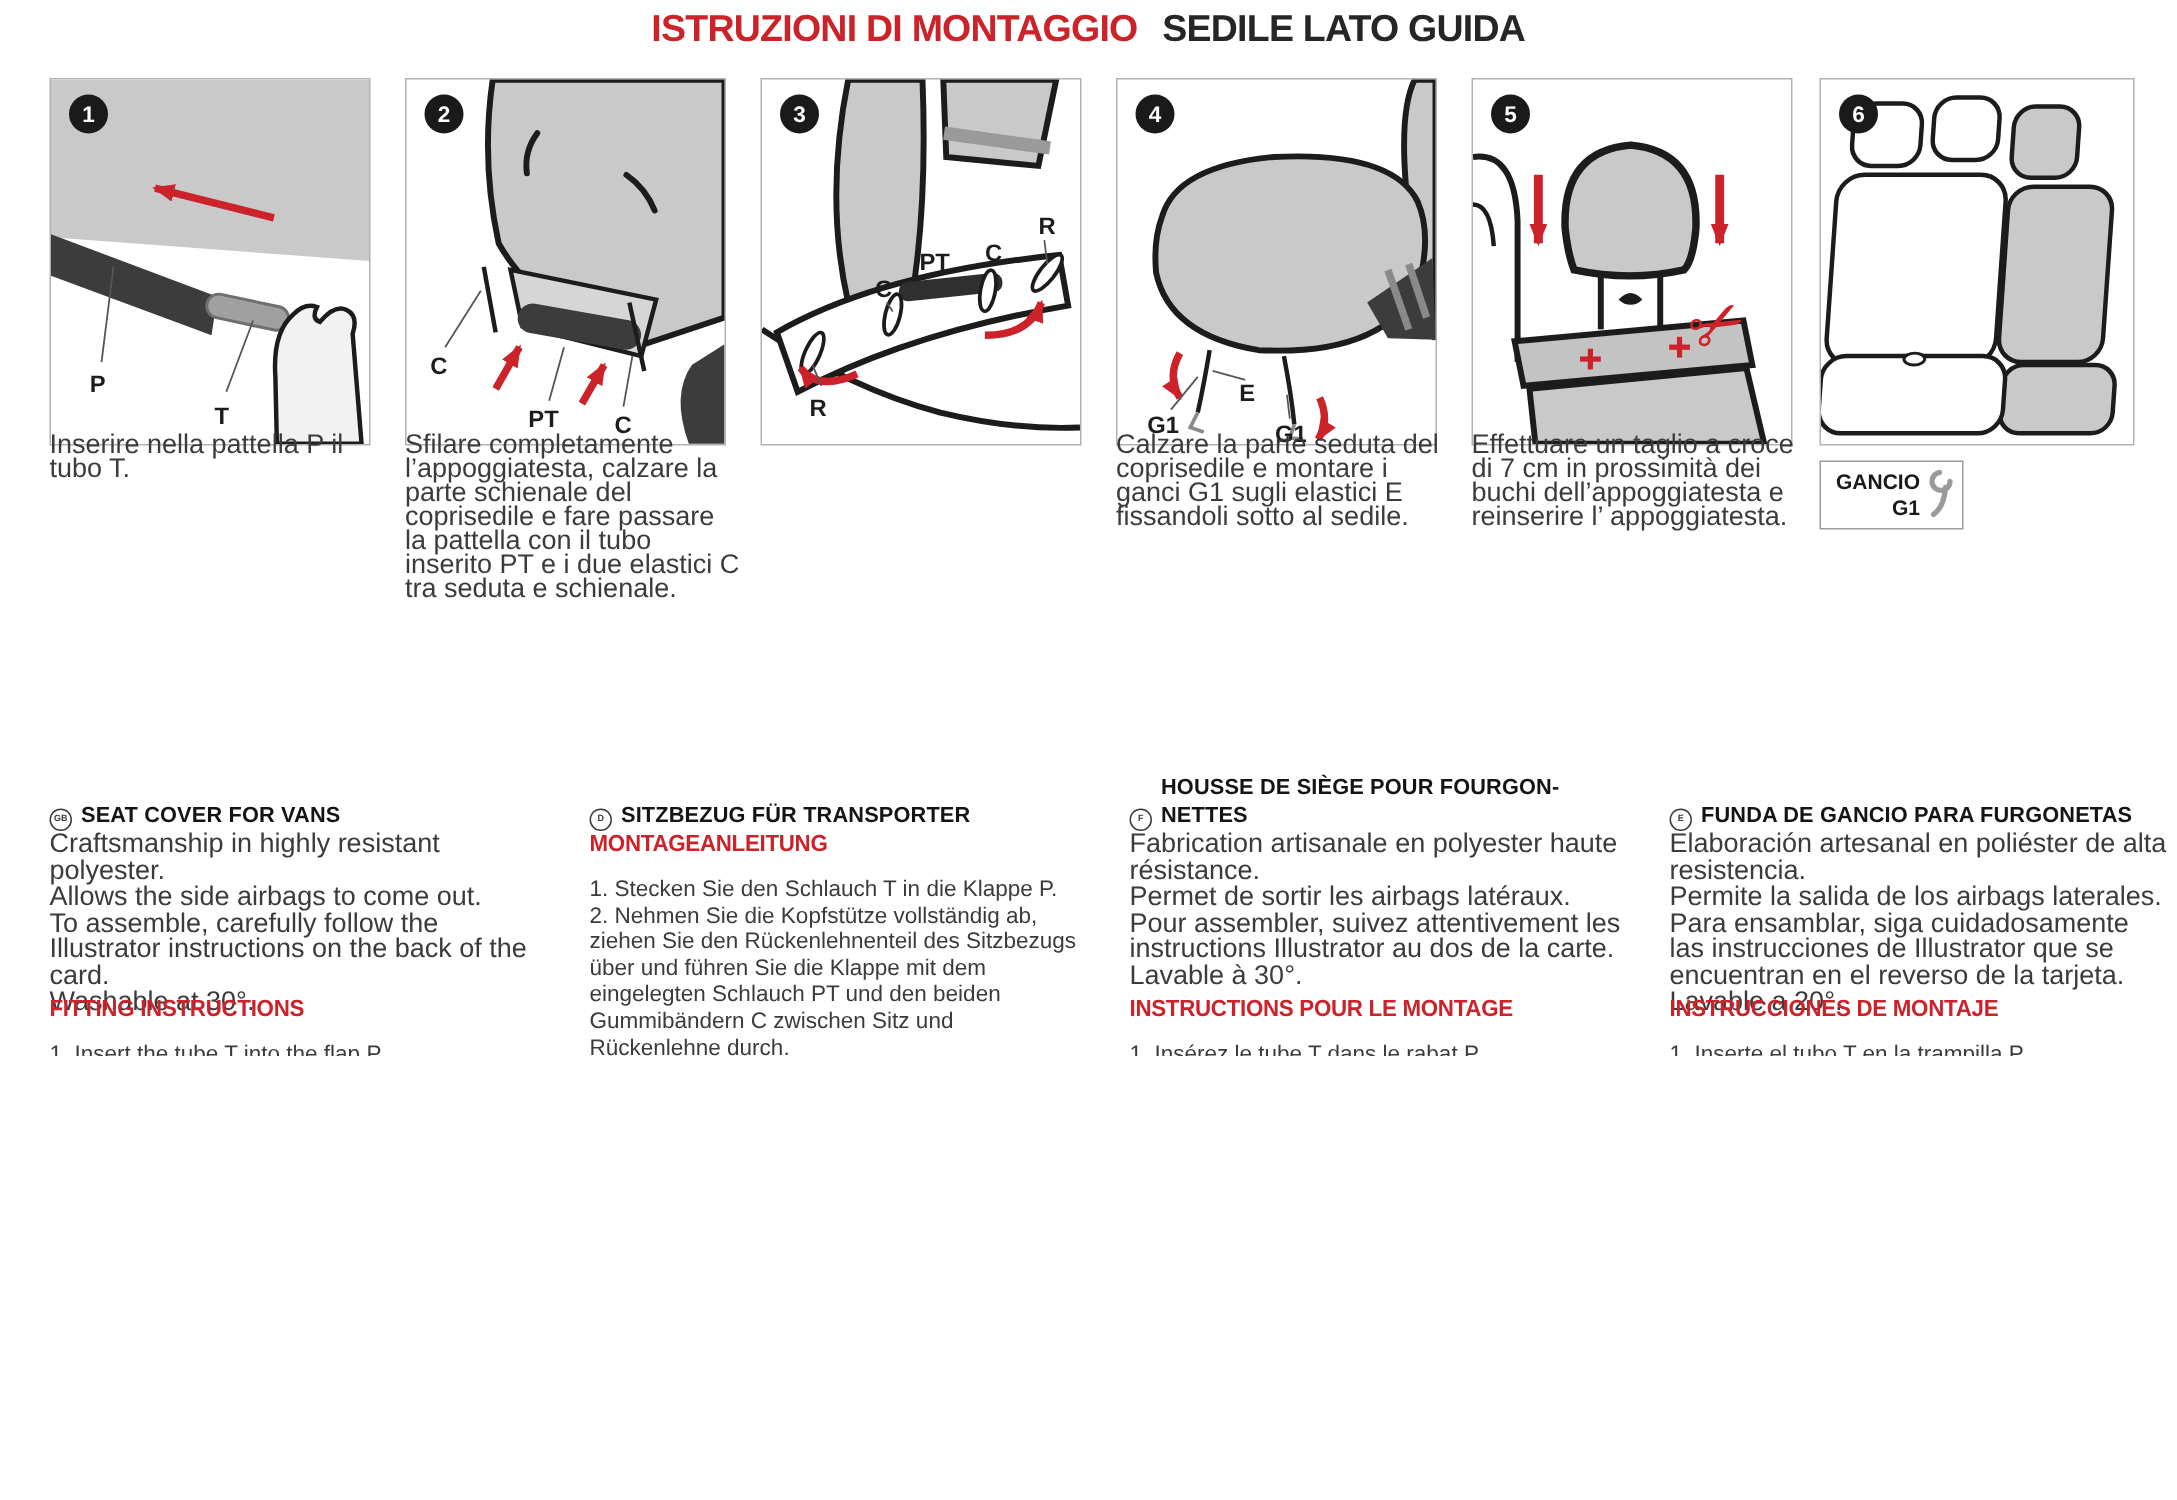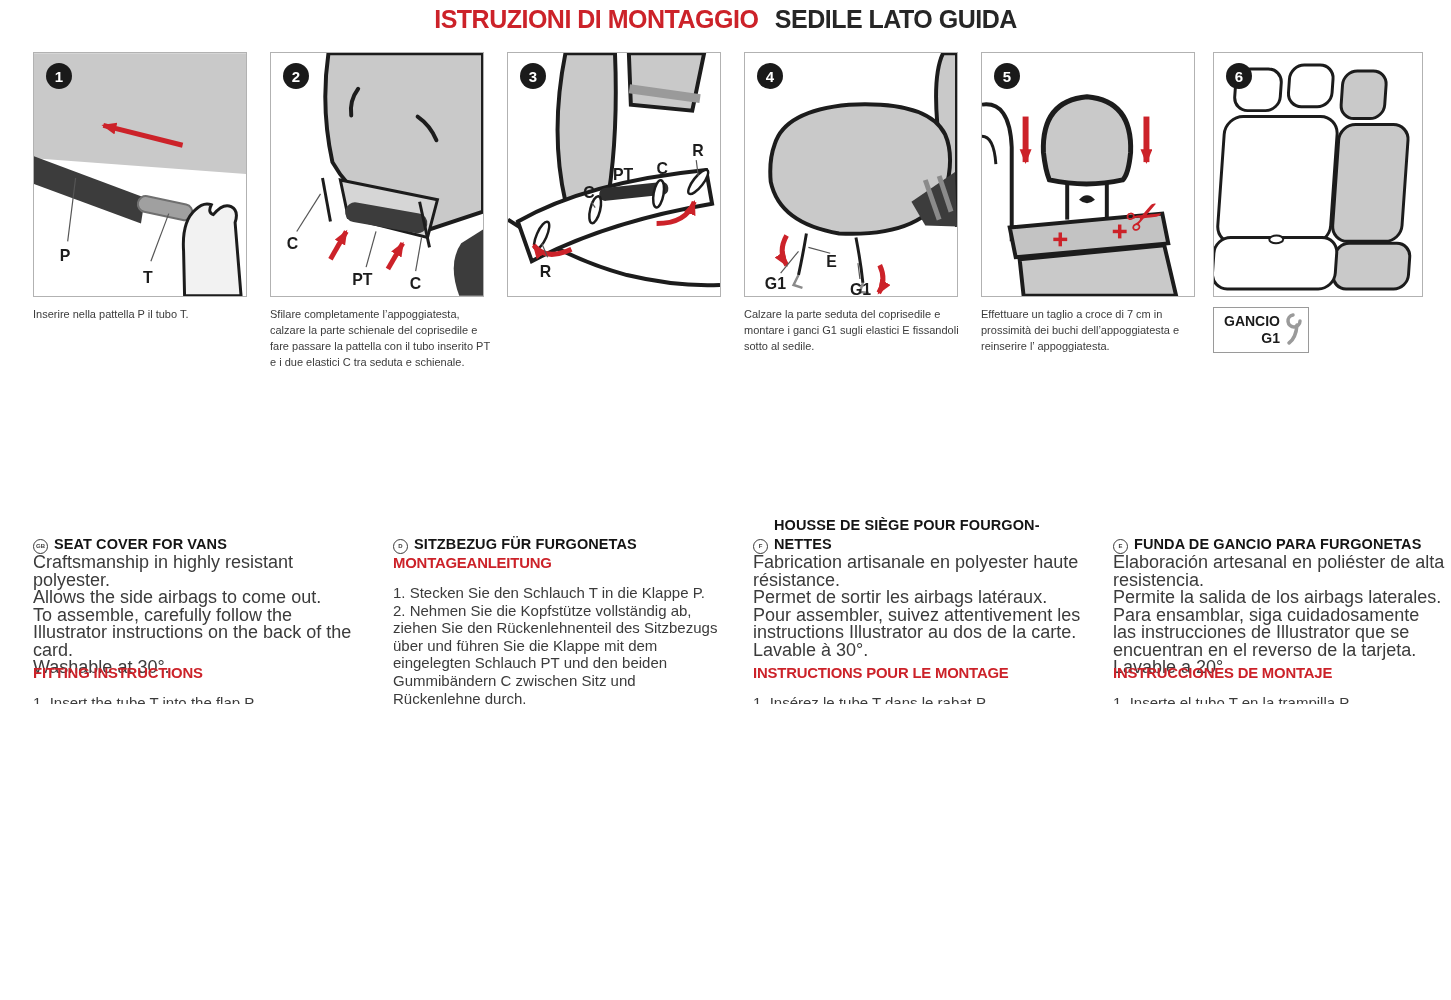--- a/index.html
+++ b/index.html
@@ -11,21 +11,21 @@
     font-size:25px;font-weight:bold;letter-spacing:-0.5px;}
   .t-red{color:#cc2229;}
   .t-dark{color:#262626;margin-left:10px;}
 
   .panel{position:absolute;top:52px;width:214px;height:245px;background:#fff;
     border:1px solid #b2b2b2;box-sizing:border-box;}
   .panel svg{display:block;width:100%;height:100%;}
   .badge{position:absolute;top:10px;left:12px;width:26px;height:26px;border-radius:50%;
     background:#1a1a1a;color:#fff;font-size:15px;font-weight:bold;
     display:flex;align-items:center;justify-content:center;}
-  .caption{position:absolute;top:306px;width:224px;font-size:11px;line-height:16px;color:#3b3b3b;}
+  .caption{position:absolute;top:288px;width:224px;font-size:18px;line-height:16px;color:#3b3b3b;}
 
   .hook-box{position:absolute;left:1213px;top:307px;width:96px;height:46px;
     border:1px solid #9a9a9a;box-sizing:border-box;display:flex;align-items:center;
     justify-content:flex-end;gap:4px;padding:0 4px;}
   .hook-text{text-align:right;font-weight:bold;color:#1a1a1a;font-size:14px;line-height:17px;}
 
   .col{position:absolute;top:512px;width:332px;}
   .col-title{display:flex;gap:6px;align-items:flex-end;min-height:42px;
     font-size:14.5px;line-height:19px;font-weight:bold;color:#141414;letter-spacing:0.1px;}
   .lang-badge{flex:0 0 auto;width:13px;height:13px;margin-top:2px;border:1.2px solid #3a3a3a;
@@ -234,21 +234,21 @@
     <div class="red-heading">FITTING INSTRUCTIONS</div>
     <div class="steps">1. Insert the tube T into the flap P.
 2. Remove the headrest completely, fit the backrest part of the seat cover and pass the flap with the inserted tube PT and the two elastic bands C between the seat and the backrest.
 3. Extend the flap with the PT tube and the elastic bands C from the rear part of the seat, hooking them, with the hooks G1, to the perimeter elastic bands R. 4. Put on the seat part of the seat cover and fit the G1 hooks onto the elastic bands E, anchoring them under the seat.
 5. Put on the headrest cover and knot the two elastic bands at the ends together. Drill holes in the seat cover near the holes for the headrest rods and reinsert it.</div>
   </div>
 
   <div class="col" style="left:393px">
     <div class="col-title">
       <span class="lang-badge">D</span>
-      <span>SITZBEZUG FÜR FURGONETAS</span>
+      <span>SITZBEZUG FÜR TRANSPORTER</span>
     </div>
     <div class="red-heading">MONTAGEANLEITUNG</div>
     <div class="steps">1. Stecken Sie den Schlauch T in die Klappe P.
 2. Nehmen Sie die Kopfstütze vollständig ab, ziehen Sie den Rückenlehnenteil des Sitzbezugs über und führen Sie die Klappe mit dem eingelegten Schlauch PT und den beiden Gummibändern C zwischen Sitz und Rückenlehne durch.
 3. Ziehen Sie die Klappe mit dem PT-Rohr und den Gummibändern C vom hinteren Teil des Sitzes aus und haken Sie sie mit den Haken G1 an den umlaufenden Gummibändern R ein.
 4. Ziehen Sie den Sitzteil des Sitzbezugs über und passen Sie ihn an Der G1 wird an den Gummibändern E eingehakt und befestigen sie unter dem Sitz.
 5. Kopfstützenbezug überziehen und die beiden Gummibänder an den Enden miteinander verknoten. Schneiden Sie Löcher in den Sitzbezug in der Nähe der Löcher für die Kopfstützenstangen (Kreuzschnitt von 1 cm) und setzen Sie die Kopfstütze wieder ein.</div>
   </div>
 
   <div class="col" style="left:753px">

